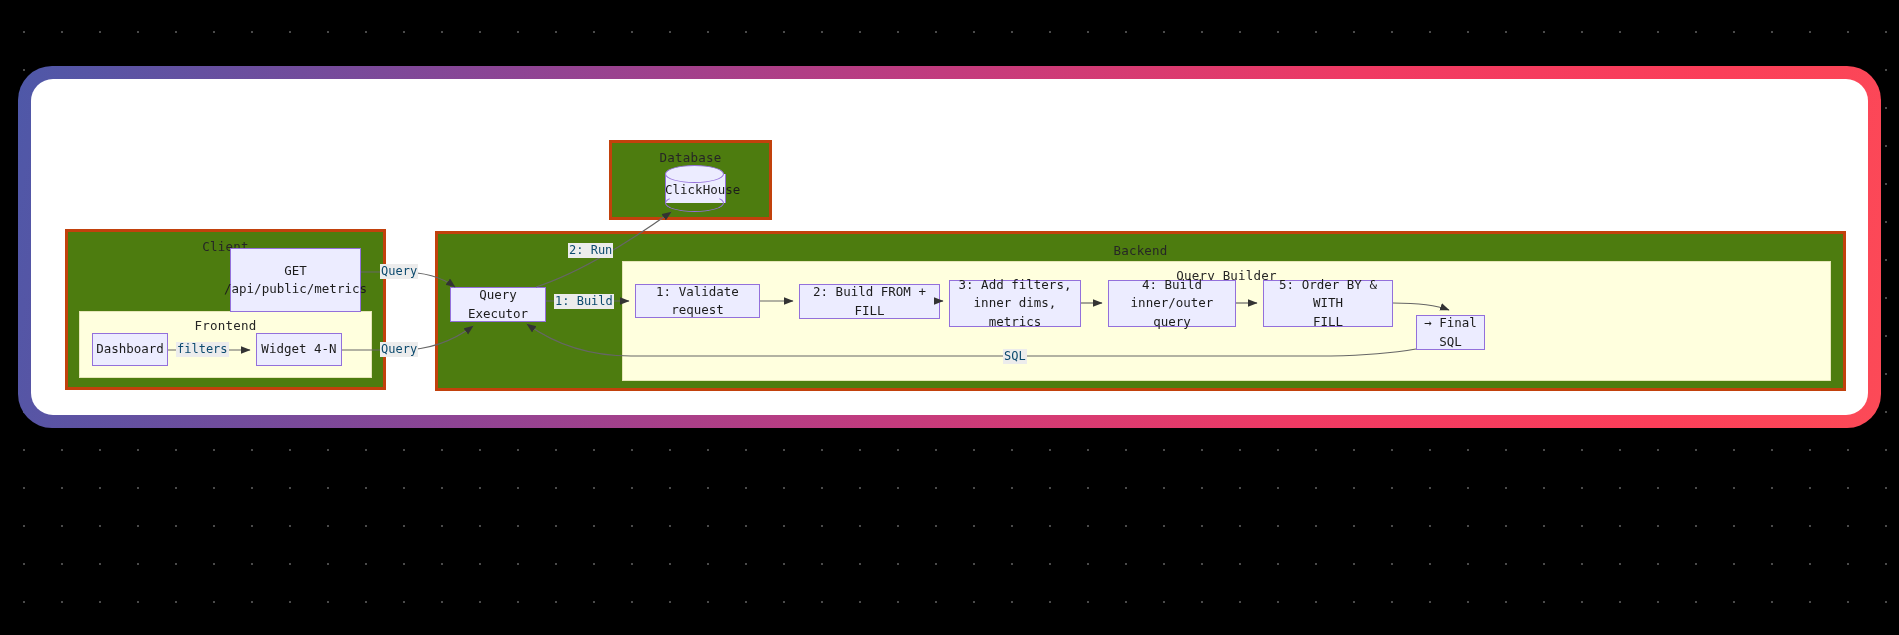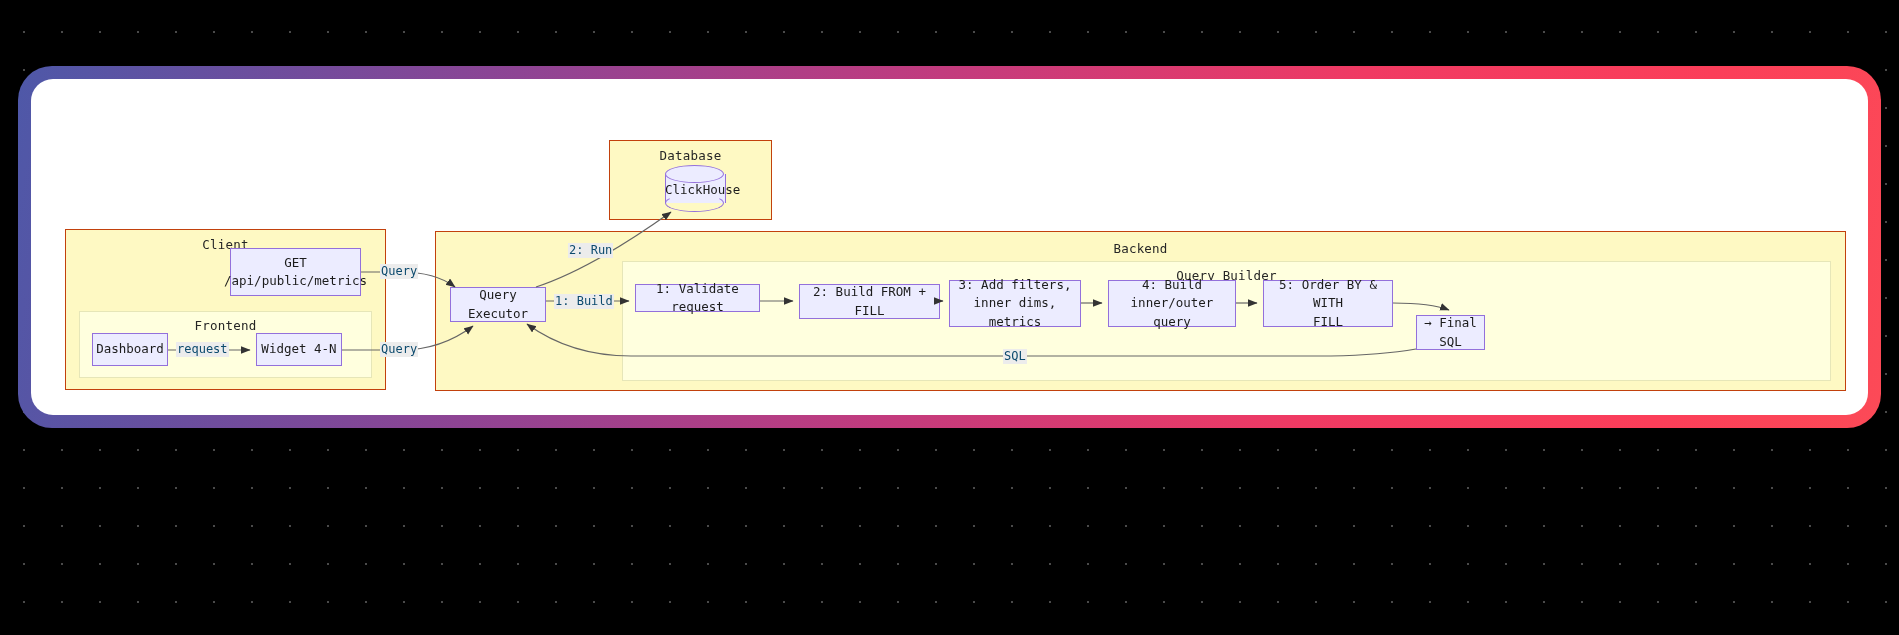--- a/index.html
+++ b/index.html
@@ -20,21 +20,21 @@
     background:linear-gradient(100deg,#4e58a8 0%,#6b4e9e 12%,#8e4494 26%,#c23b7e 48%,#f03a63 70%,#fb3e59 88%,#fc4a57 100%);
     padding:13px;box-sizing:border-box;
   }
   .card{
     width:100%;height:100%;background:#ffffff;border-radius:22px;
     position:relative;overflow:hidden;
   }
 
   
   .cluster{position:absolute;box-sizing:border-box;}
-  .cluster-grey{background:#fef9c3;border:1px solid #c2410c;}
+  .cluster-grey{background:#4d7c0f;border:3px solid #c2410c;}
   .cluster-yellow{background:#FFFFDE;border:1px solid #E6E6B8;}
   .cluster-title{
     position:absolute;left:0;right:0;text-align:center;
     font-size:12.5px;color:#262626;letter-spacing:.2px;
   }
 
   
   .node{
     position:absolute;box-sizing:border-box;
     background:#ECECFF;border:1px solid #9370DB;
@@ -76,21 +76,21 @@
     <div class="card">
 
       <div class="cluster cluster-grey" style="left:34px;top:150px;width:321px;height:161px;">
         <div class="cluster-title" style="top:7px;">Client</div>
       </div>
 
       <div class="cluster cluster-yellow" style="left:48px;top:232px;width:293px;height:67px;">
         <div class="cluster-title" style="top:6px;">Frontend</div>
       </div>
 
-      <div class="node" style="left:199px;top:169px;width:131px;height:48px;">
+      <div class="node" style="left:199px;top:169px;width:131px;height:64px;">
         <span class="l1">GET</span>
         <span class="l2">/api/public/metrics</span>
       </div>
 
       <div class="node" style="left:61px;top:254px;width:76px;height:33px;">
         <span>Dashboard</span>
       </div>
 
       <div class="node" style="left:225px;top:254px;width:86px;height:33px;">
         <span>Widget 4-N</span>
@@ -112,21 +112,21 @@
       </div>
 
       <div class="cluster cluster-yellow" style="left:591px;top:182px;width:1209px;height:120px;">
         <div class="cluster-title" style="top:6px;">Query Builder</div>
       </div>
 
       <div class="node" style="left:419px;top:208px;width:96px;height:35px;">
         <span>Query Executor</span>
       </div>
 
-      <div class="node" style="left:604px;top:205px;width:125px;height:28px;">
+      <div class="node" style="left:604px;top:205px;width:125px;height:34px;">
         <span>1: Validate request</span>
       </div>
 
       <div class="node" style="left:768px;top:205px;width:141px;height:35px;">
         <span>2: Build FROM + FILL</span>
       </div>
 
       <div class="node" style="left:918px;top:201px;width:132px;height:47px;">
         <span class="l1">3: Add filters,</span>
         <span class="l2">inner dims, metrics</span>
@@ -171,21 +171,21 @@
           <path d="M1050,224 L1071,224" marker-end="url(#ah)"></path>
 
           <path d="M1205,224 L1226,224" marker-end="url(#ah)"></path>
 
           <path d="M1362,224 Q1400,224 1418,231" marker-end="url(#ah)"></path>
 
           <path d="M1385,270 Q1350,276 1300,277 L600,277 Q540,277 496,245" marker-end="url(#ah)"></path>
         </g>
       </svg>
 
-      <div class="elabel" style="left:145px;top:263px;">request</div>
+      <div class="elabel" style="left:145px;top:263px;">filters</div>
       <div class="elabel" style="left:349px;top:185px;">Query</div>
       <div class="elabel" style="left:349px;top:263px;">Query</div>
       <div class="elabel" style="left:537px;top:164px;">2: Run</div>
       <div class="elabel" style="left:523px;top:215px;">1: Build</div>
       <div class="elabel" style="left:972px;top:270px;">SQL</div>
 
     </div>
   </div>
 </div>
 

